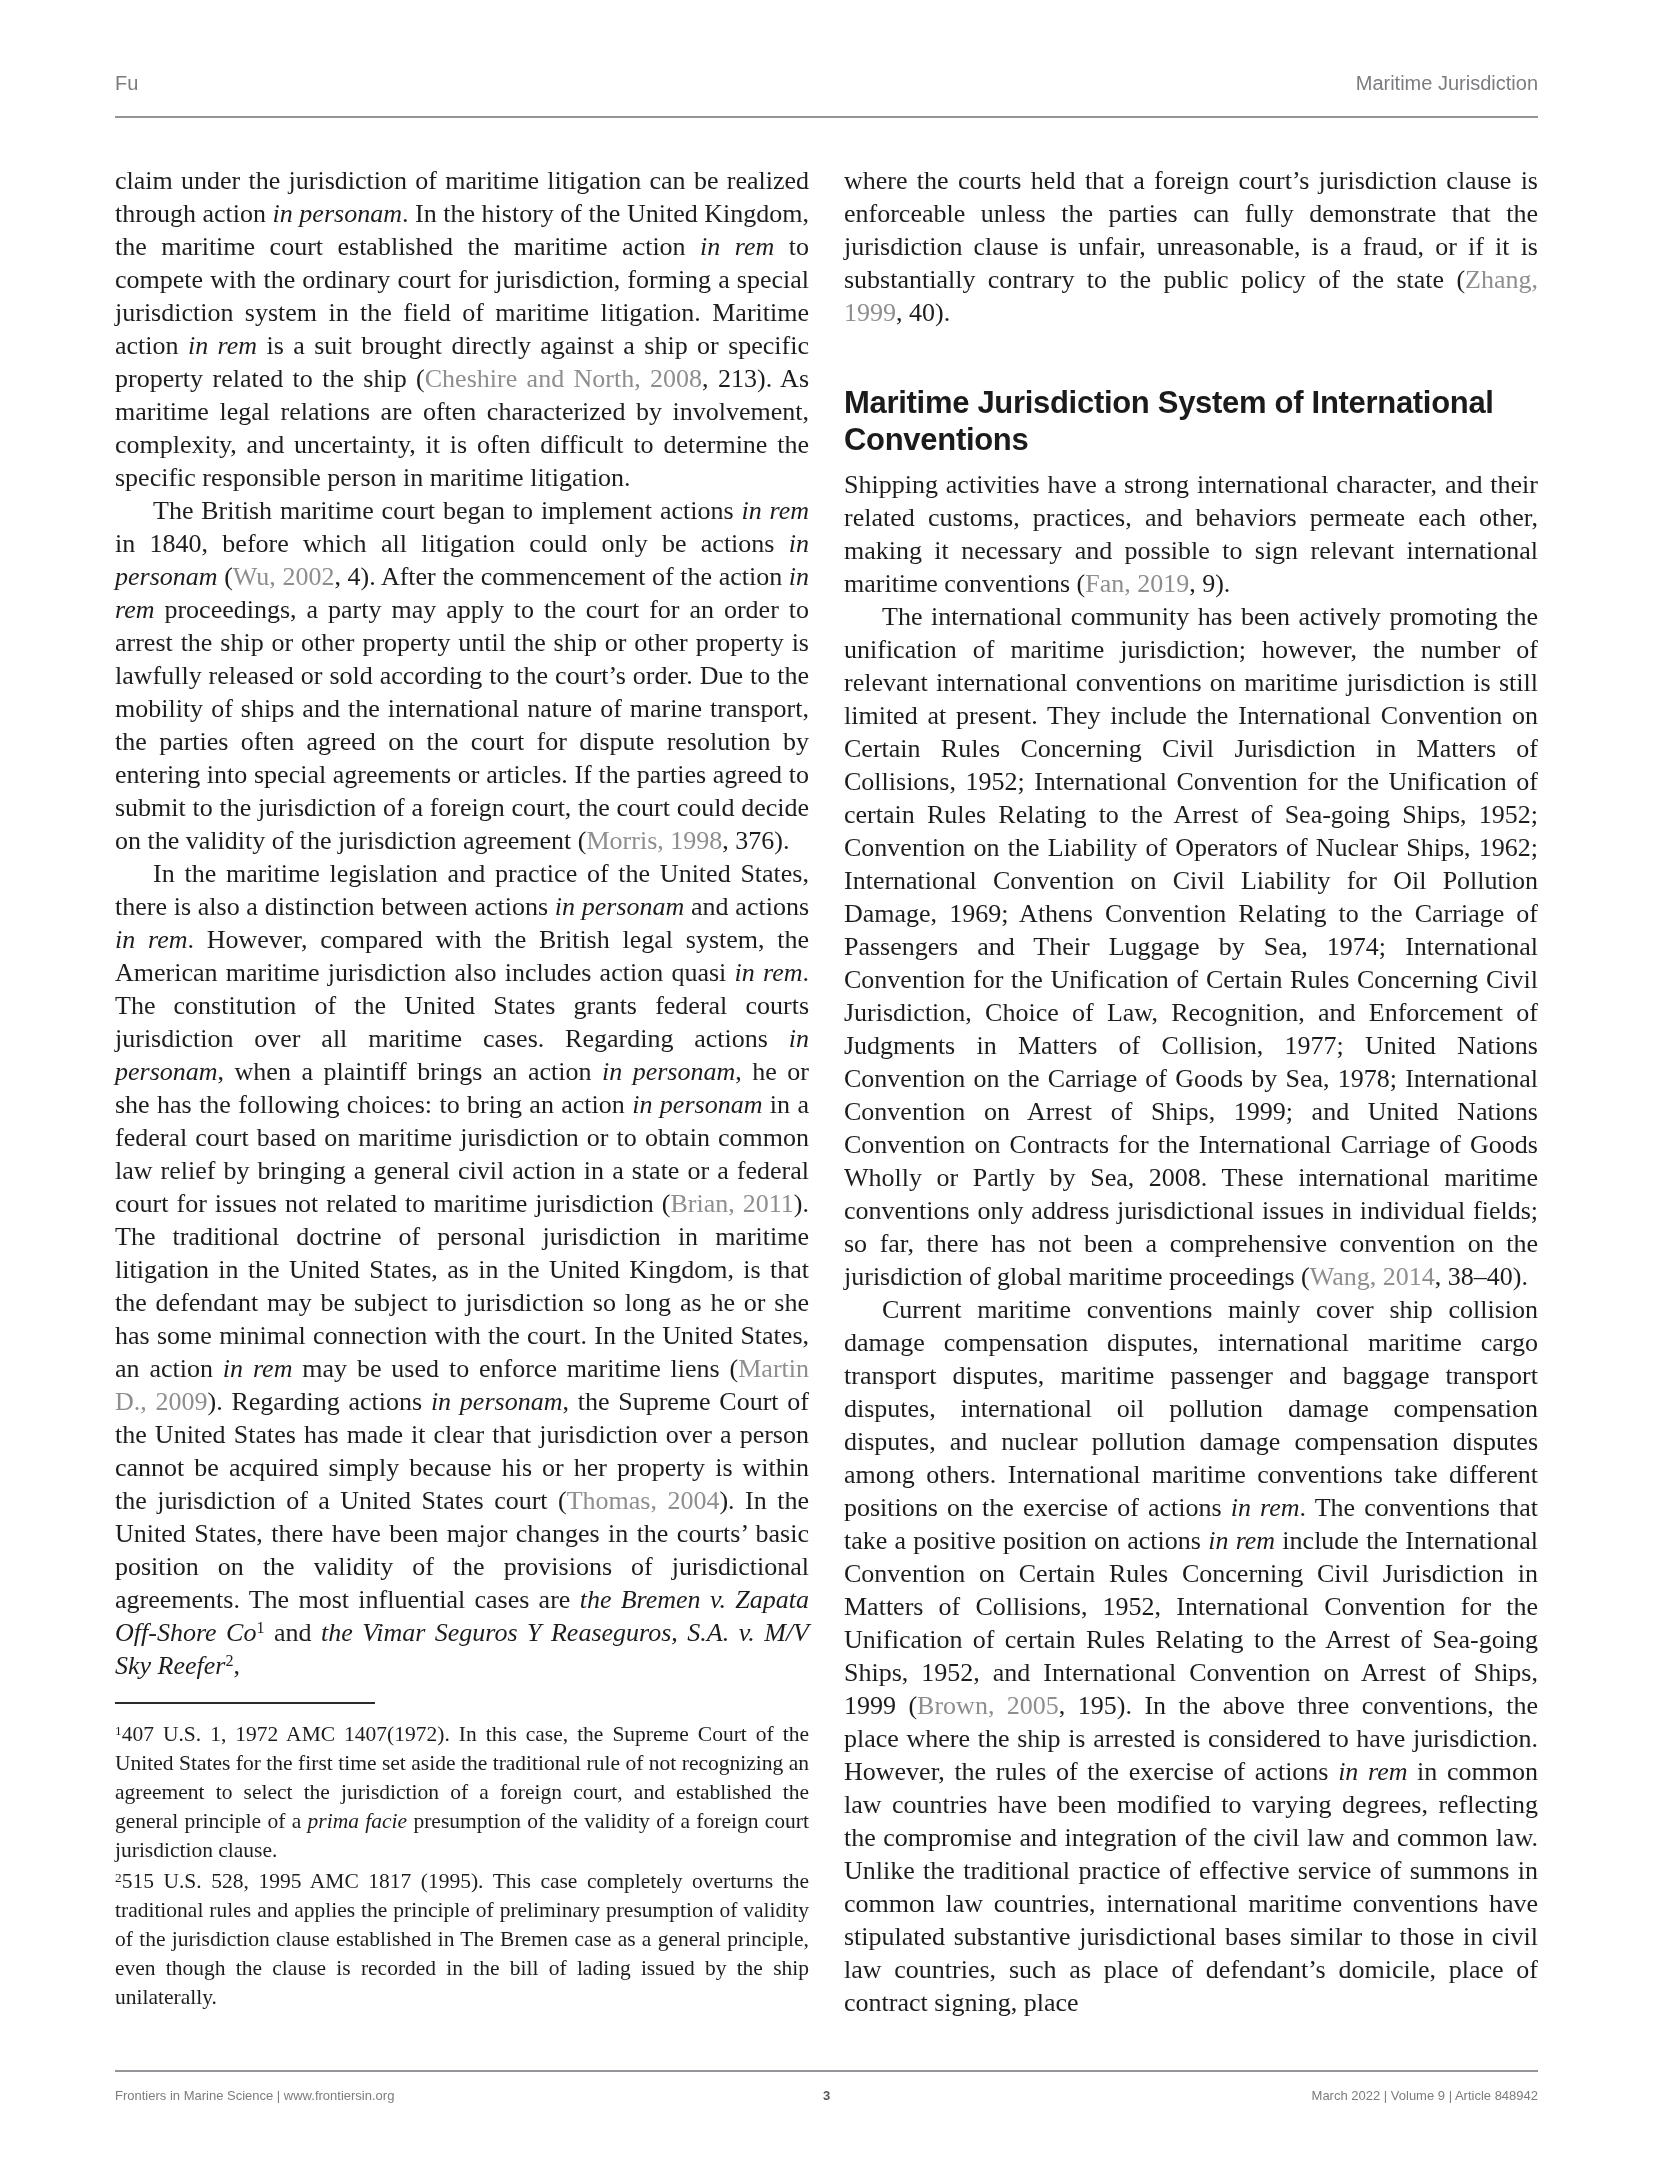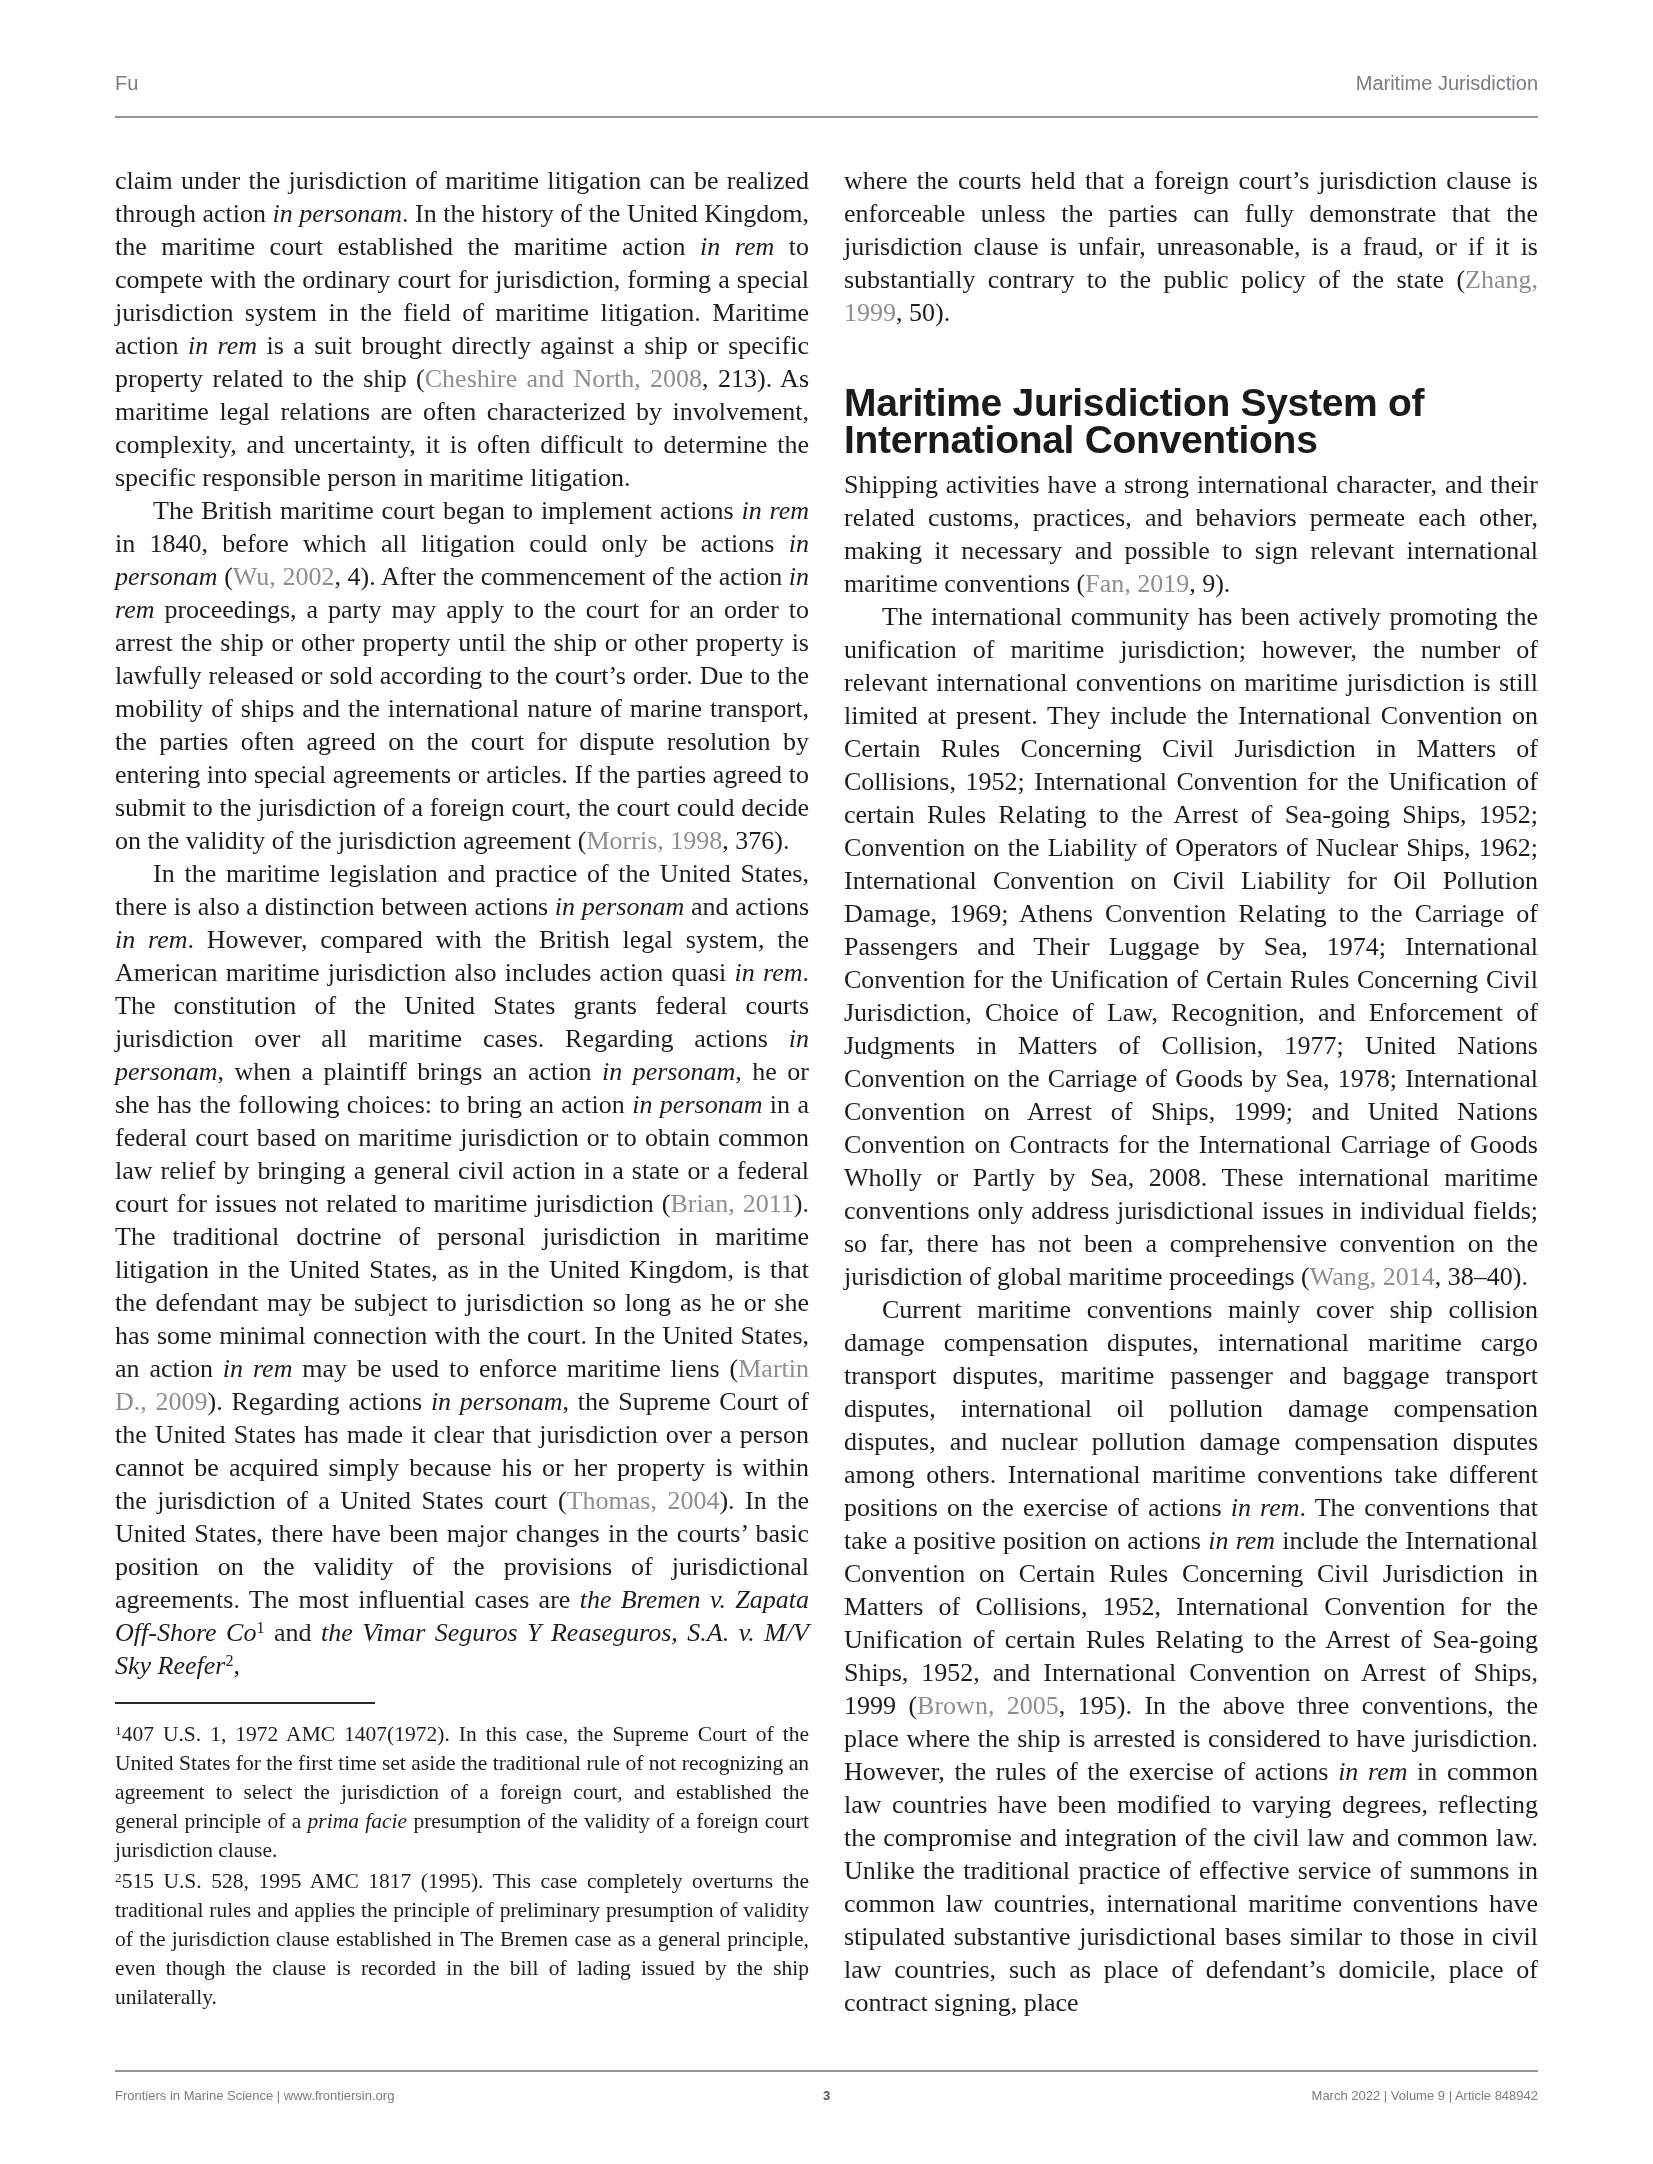--- a/index.html
+++ b/index.html
@@ -41,21 +41,21 @@
   sup{
     font-size:0.62em;
     line-height:0;
     position:relative;top:-0.48em;
     vertical-align:baseline;
   }
   .section-heading{
     margin:55px 0 10px 0;
     font-family:"Liberation Sans","DejaVu Sans",sans-serif;
     font-weight:bold;
-    font-size:39px;line-height:37px;
+    font-size:31px;line-height:37px;
     letter-spacing:-0.3px;
     color:#1b1b1b;
   }
   .footnotes{margin-top:auto;}
   .fn-rule{
     width:260px;height:2px;background:#2b2b2b;
     margin:0 0 16px 0;
   }
   .fn{
     margin:0;
@@ -97,21 +97,21 @@
       <p class="body-p indent"><span>In the maritime legislation and practice of the United States, there is also a distinction between actions </span><i>in personam</i><span> and actions </span><i>in rem</i><span>. However, compared with the British legal system, the American maritime jurisdiction also includes action quasi </span><i>in rem</i><span>. The constitution of the United States grants federal courts jurisdiction over all maritime cases. Regarding actions </span><i>in personam</i><span>, when a plaintiff brings an action </span><i>in personam</i><span>, he or she has the following choices: to bring an action </span><i>in personam</i><span> in a federal court based on maritime jurisdiction or to obtain common law relief by bringing a general civil action in a state or a federal court for issues not related to maritime jurisdiction (</span><span class="cite">Brian, 2011</span><span>). The traditional doctrine of personal jurisdiction in maritime litigation in the United States, as in the United Kingdom, is that the defendant may be subject to jurisdiction so long as he or she has some minimal connection with the court. In the United States, an action </span><i>in rem</i><span> may be used to enforce maritime liens (</span><span class="cite">Martin D., 2009</span><span>). Regarding actions </span><i>in personam</i><span>, the Supreme Court of the United States has made it clear that jurisdiction over a person cannot be acquired simply because his or her property is within the jurisdiction of a United States court (</span><span class="cite">Thomas, 2004</span><span>). In the United States, there have been major changes in the courts’ basic position on the validity of the provisions of jurisdictional agreements. The most influential cases are </span><i>the Bremen v. Zapata Off-Shore Co</i><sup>1</sup><span> and </span><i>the Vimar Seguros Y Reaseguros, S.A. v. M/V Sky Reefer</i><sup>2</sup><span>,</span></p>
 
       <div class="footnotes">
         <div class="fn-rule"></div>
         <p class="fn"><sup>1</sup><span>407 U.S. 1, 1972 AMC 1407(1972). In this case, the Supreme Court of the United States for the first time set aside the traditional rule of not recognizing an agreement to select the jurisdiction of a foreign court, and established the general principle of a </span><i>prima facie</i><span> presumption of the validity of a foreign court jurisdiction clause.</span></p>
         <p class="fn"><sup>2</sup><span>515 U.S. 528, 1995 AMC 1817 (1995). This case completely overturns the traditional rules and applies the principle of preliminary presumption of validity of the jurisdiction clause established in The Bremen case as a general principle, even though the clause is recorded in the bill of lading issued by the ship unilaterally.</span></p>
       </div>
     </section>
 
     <section class="col">
-      <p class="body-p"><span>where the courts held that a foreign court’s jurisdiction clause is enforceable unless the parties can fully demonstrate that the jurisdiction clause is unfair, unreasonable, is a fraud, or if it is substantially contrary to the public policy of the state (</span><span class="cite">Zhang, 1999</span><span>, 50).</span></p>
+      <p class="body-p"><span>where the courts held that a foreign court’s jurisdiction clause is enforceable unless the parties can fully demonstrate that the jurisdiction clause is unfair, unreasonable, is a fraud, or if it is substantially contrary to the public policy of the state (</span><span class="cite">Zhang, 1999</span><span>, 40).</span></p>
       <h2 class="section-heading">Maritime Jurisdiction System of International Conventions</h2>
       <p class="body-p"><span>Shipping activities have a strong international character, and their related customs, practices, and behaviors permeate each other, making it necessary and possible to sign relevant international maritime conventions (</span><span class="cite">Fan, 2019</span><span>, 9).</span></p>
       <p class="body-p indent"><span>The international community has been actively promoting the unification of maritime jurisdiction; however, the number of relevant international conventions on maritime jurisdiction is still limited at present. They include the International Convention on Certain Rules Concerning Civil Jurisdiction in Matters of Collisions, 1952; International Convention for the Unification of certain Rules Relating to the Arrest of Sea-going Ships, 1952; Convention on the Liability of Operators of Nuclear Ships, 1962; International Convention on Civil Liability for Oil Pollution Damage, 1969; Athens Convention Relating to the Carriage of Passengers and Their Luggage by Sea, 1974; International Convention for the Unification of Certain Rules Concerning Civil Jurisdiction, Choice of Law, Recognition, and Enforcement of Judgments in Matters of Collision, 1977; United Nations Convention on the Carriage of Goods by Sea, 1978; International Convention on Arrest of Ships, 1999; and United Nations Convention on Contracts for the International Carriage of Goods Wholly or Partly by Sea, 2008. These international maritime conventions only address jurisdictional issues in individual fields; so far, there has not been a comprehensive convention on the jurisdiction of global maritime proceedings (</span><span class="cite">Wang, 2014</span><span>, 38–40).</span></p>
       <p class="body-p indent"><span>Current maritime conventions mainly cover ship collision damage compensation disputes, international maritime cargo transport disputes, maritime passenger and baggage transport disputes, international oil pollution damage compensation disputes, and nuclear pollution damage compensation disputes among others. International maritime conventions take different positions on the exercise of actions </span><i>in rem</i><span>. The conventions that take a positive position on actions </span><i>in rem</i><span> include the International Convention on Certain Rules Concerning Civil Jurisdiction in Matters of Collisions, 1952, International Convention for the Unification of certain Rules Relating to the Arrest of Sea-going Ships, 1952, and International Convention on Arrest of Ships, 1999 (</span><span class="cite">Brown, 2005</span><span>, 195). In the above three conventions, the place where the ship is arrested is considered to have jurisdiction. However, the rules of the exercise of actions </span><i>in rem</i><span> in common law countries have been modified to varying degrees, reflecting the compromise and integration of the civil law and common law. Unlike the traditional practice of effective service of summons in common law countries, international maritime conventions have stipulated substantive jurisdictional bases similar to those in civil law countries, such as place of defendant’s domicile, place of contract signing, place</span></p>
     </section>
 
   </main>
 
   <div class="foot-rule"></div>
   <footer class="footer-row">

